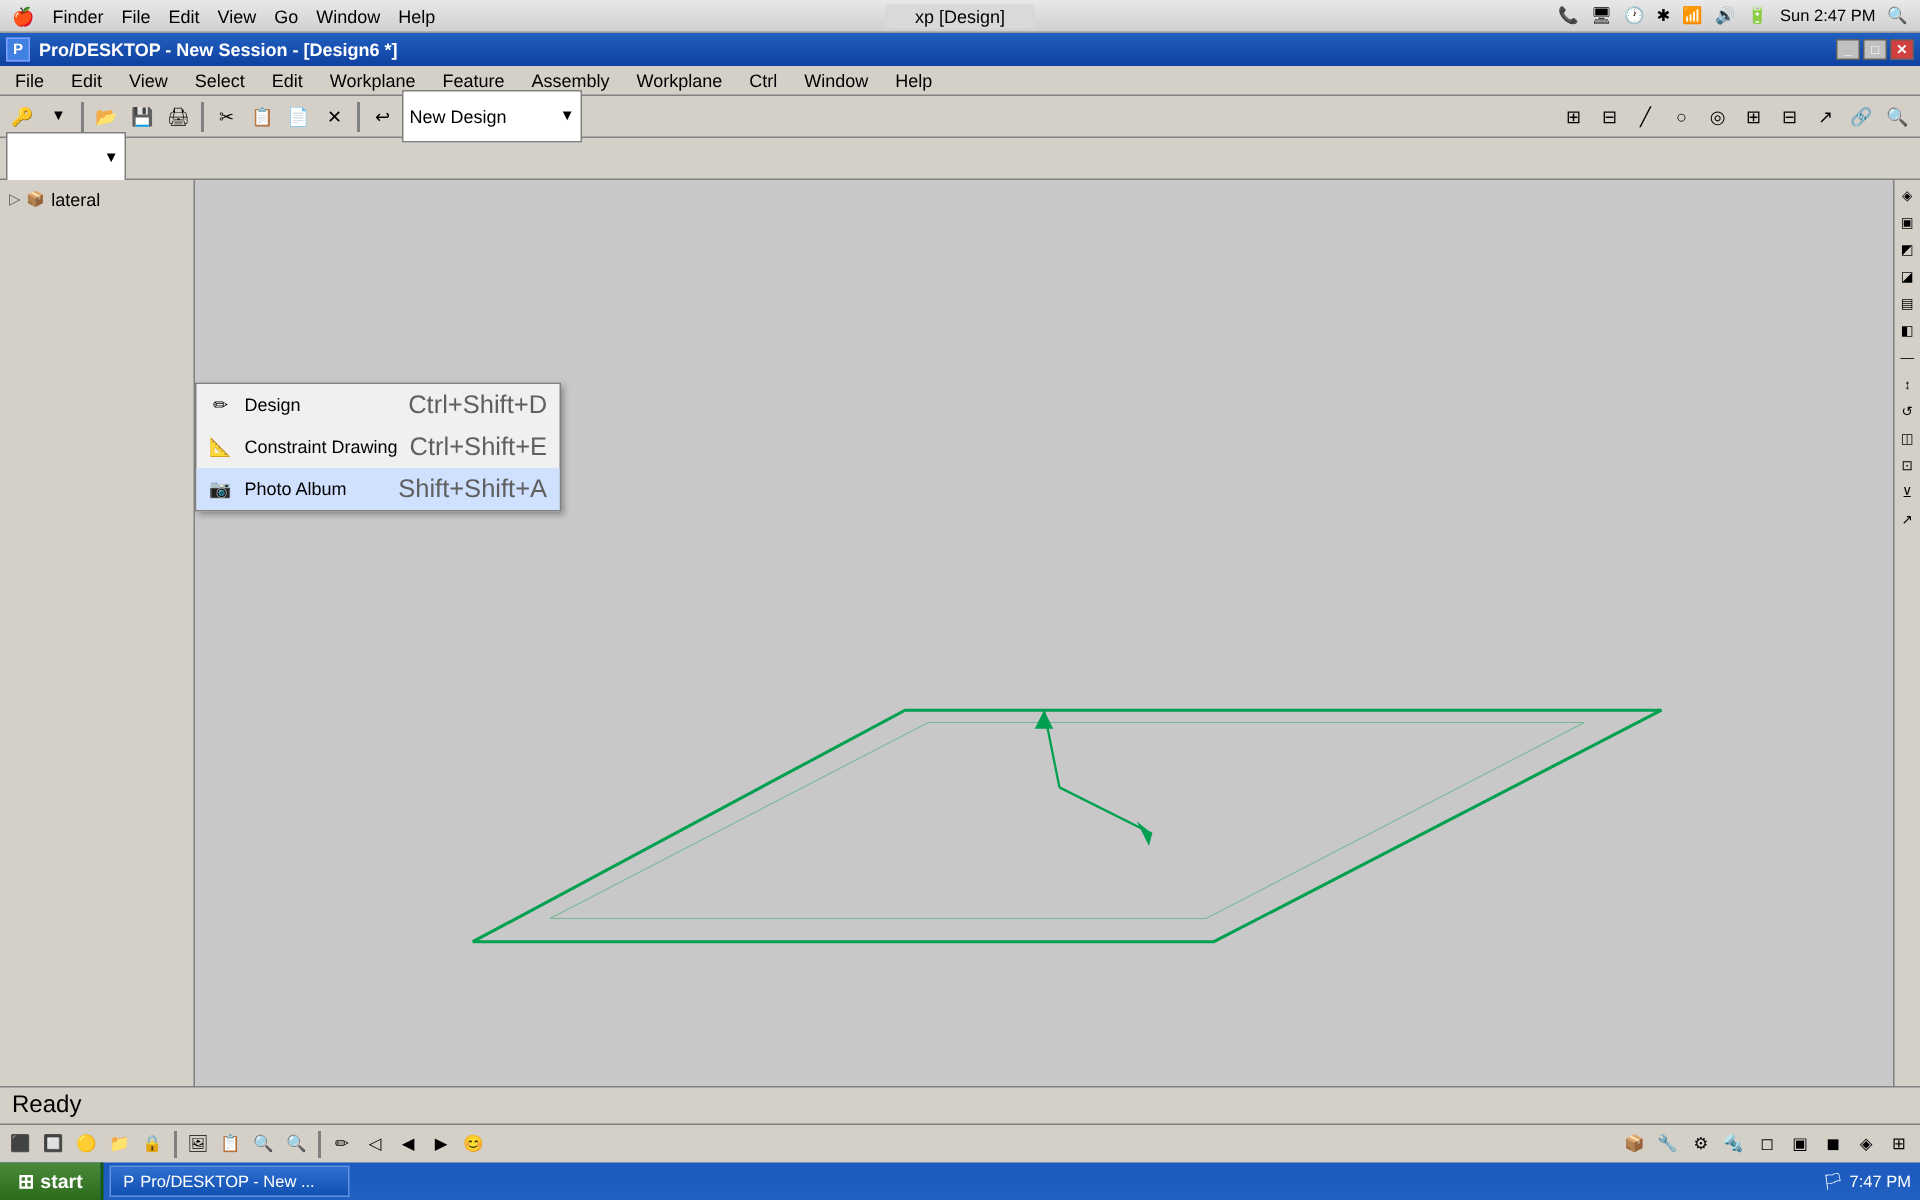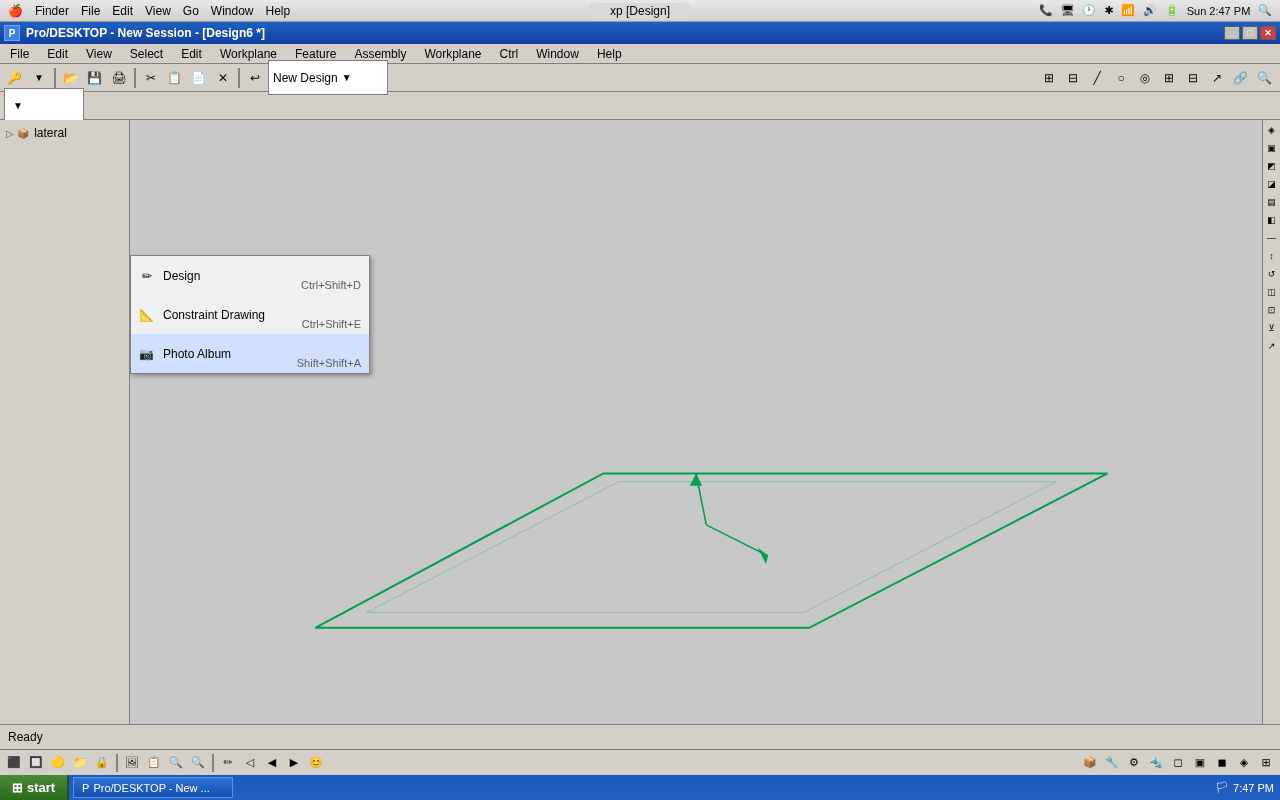--- a/index.html
+++ b/index.html
@@ -85,20 +85,21 @@
     }
     .toolbar-separator { width: 2px; height: 20px; background: #808080; margin: 0 2px; }
     .toolbar-dropdown {
       display: flex; align-items: center;
       background: white;
       border: 1px solid #808080;
       padding: 1px 4px;
       font-size: 12px;
       height: 35px;
       min-width: 120px;
+      justify-content: space-between;
     }
     .toolbar-dropdown-arrow { font-size: 10px; margin-left: 4px; }
 
     
     .toolbar2 {
       height: 28px;
       background: #d4d0c8;
       display: flex;
       align-items: center;
       padding: 2px 4px;
@@ -167,21 +168,21 @@
     }
 
     
     .status-bar {
       height: 25px;
       background: #d4d0c8;
       border-top: 1px solid #808080;
       display: flex;
       align-items: center;
       padding: 0 8px;
-      font-size: 12px;
+      font-size: 16px;
     }
 
     
     .bottom-toolbar {
       height: 26px;
       background: #d4d0c8;
       border-top: 1px solid #808080;
       display: flex;
       align-items: center;
       padding: 2px 4px;
@@ -251,21 +252,21 @@
     .dropdown-item {
       display: flex;
       align-items: center;
       padding: 4px 8px;
       font-size: 12px;
       cursor: pointer;
       gap: 8px;
     }
     .dropdown-item-icon { width: 16px; height: 16px; display: flex; align-items: center; justify-content: center; font-size: 12px; }
     .dropdown-item-label { flex: 1; }
-    .dropdown-item-shortcut { color: #606060; font-size: 11px; margin-left: auto; margin-top: 19px; }
+    .dropdown-item-shortcut { color: #606060; font-size: 17px; margin-left: auto; }
     .dropdown-item.highlighted { background: #d0e0ff; }
   </style>
 </head>
 <body>
 
 <div class="mac-topbar">
   <div class="mac-topbar-left">
     <span class="mac-apple">🍎</span>
     <span>Finder</span>
     <span>File</span>

